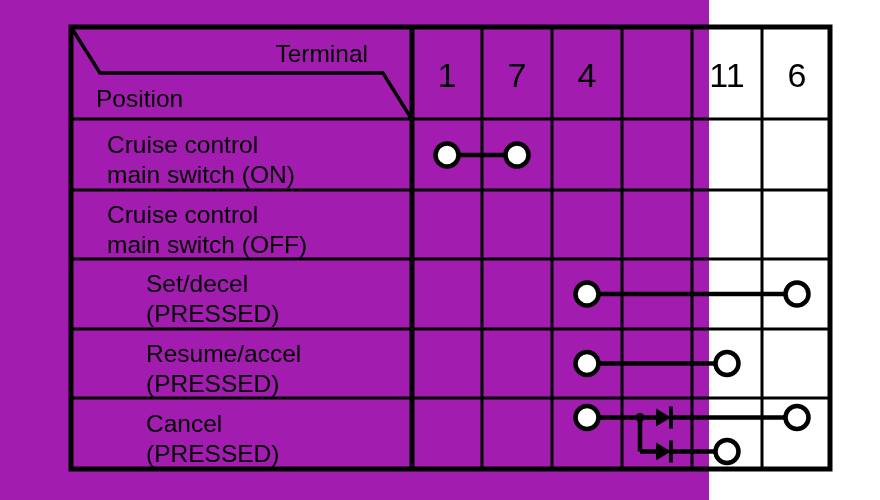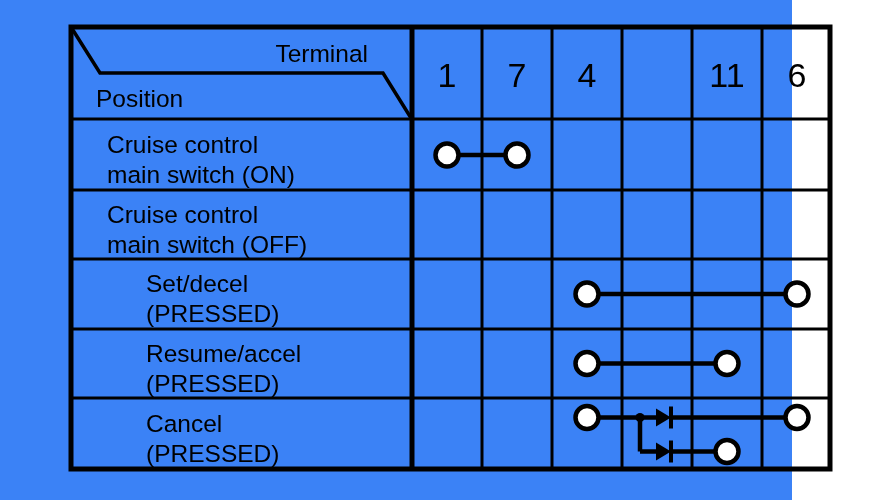--- a/index.html
+++ b/index.html
@@ -1,17 +1,17 @@
 <!DOCTYPE html>
 <html><head>
 <meta charset="utf-8">
 <style>
   html,body{margin:0;padding:0}
   body{width:880px;height:500px;background:#ffffff;font-family:"Liberation Sans",sans-serif;overflow:hidden}
-  #stage{position:relative;width:792px;height:500px;background:#3b82f6}
+  #stage{position:relative;width:709px;height:500px;background:#a21caf}
   svg text{fill:#000;font-family:"Liberation Sans",sans-serif}
   .label{font-size:24.5px}
   .digit{font-size:34px}
 </style>
 </head>
 <body>
 
 <div id="stage">
   <svg id="table-svg" width="880" height="500" viewBox="0 0 880 500">
     <g id="grid">

